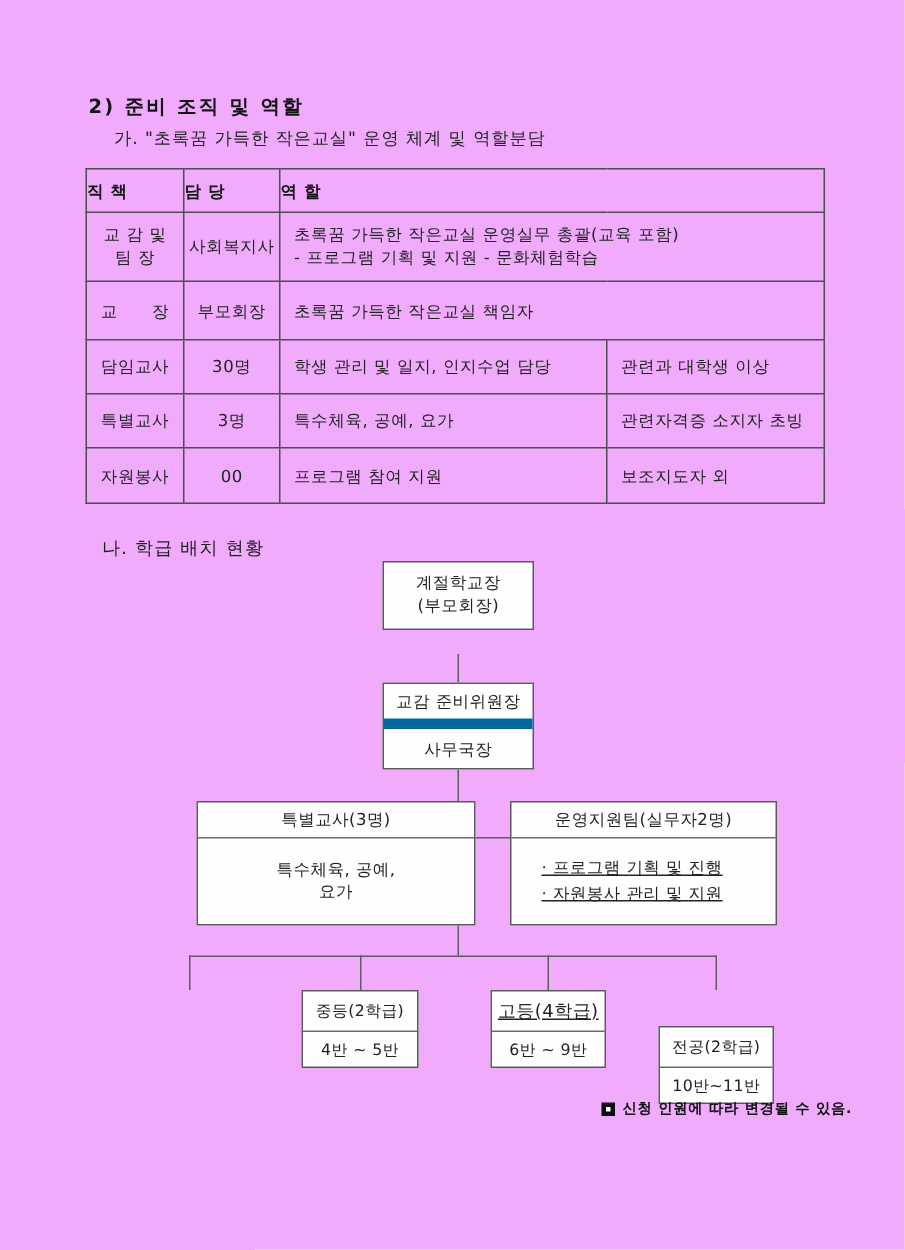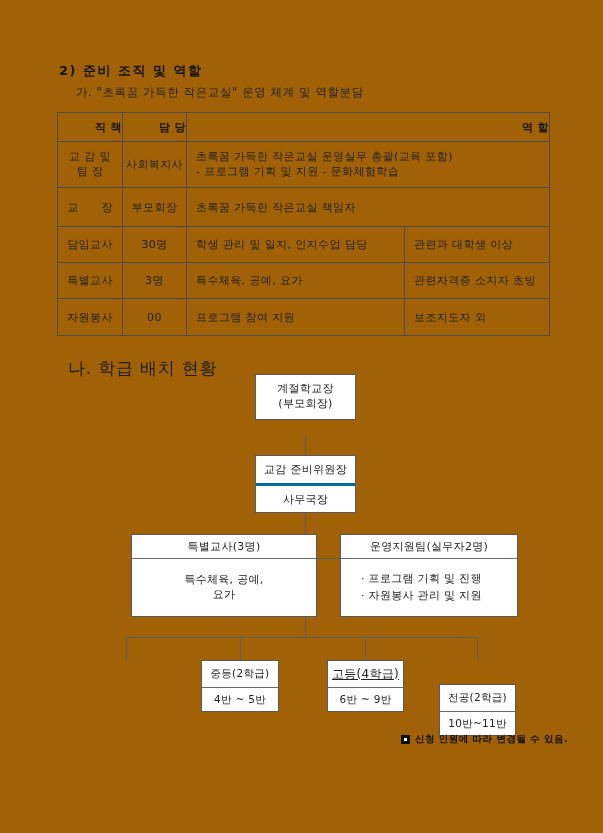--- a/index.html
+++ b/index.html
@@ -2,48 +2,48 @@
 <html><head>
 <meta charset="utf-8">
 <style>
   * { margin:0; padding:0; box-sizing:border-box; }
   html,body { width:603px; height:833px; }
   body {
     background:#ffffff;
     font-family:"DejaVu Sans","Liberation Sans",sans-serif;
     color:#1f1f1f;
   }
-  .page { position:relative; width:603px; height:833px; background:#a16207; overflow:hidden; }
+  .page { position:relative; width:603px; height:833px; background:#f0abfc; overflow:hidden; }
 
   .sec-title {
     position:absolute; left:59px; top:62px;
     font-size:13px; font-weight:bold; letter-spacing:1.5px; color:#141414;
   }
   .sec-subtitle {
     position:absolute; left:76px; top:85px;
     font-size:11.5px; letter-spacing:0.6px; color:#232323;
   }
 
   table.roles-table {
     position:absolute; left:57px; top:112px; width:492px;
     border-collapse:collapse; table-layout:fixed;
     font-size:11px; color:#222;
   }
   .roles-table th, .roles-table td {
     border:1px solid #4d4d4d; vertical-align:middle;
     letter-spacing:0.4px; overflow:hidden;
   }
-  .roles-table th { font-weight:bold; text-align:right; color:#151515; }
+  .roles-table th { font-weight:bold; text-align:left; color:#151515; }
   .roles-table td.c { text-align:center; }
   .roles-table td.l { text-align:left; padding-left:9px; padding-right:4px; }
   .pre { white-space:pre-line; line-height:1.35; }
 
   .chart-heading {
     position:absolute; left:68px; top:357px;
-    font-size:17px; letter-spacing:0.8px; color:#1d1d1d;
+    font-size:12px; letter-spacing:0.8px; color:#1d1d1d;
   }
 
   .obox {
     position:absolute; border:1px solid #5a5a5a; background:#fefefe;
     font-size:11px; color:#222; letter-spacing:0.3px;
   }
   .obox .hd {
     display:flex; align-items:center; justify-content:center;
     border-bottom:1px solid #6a6a6a; font-size:11px;
   }
@@ -127,33 +127,33 @@
   <div class="ln" style="left:240px; top:637px; width:1px; height:23px;"></div>
   <div class="ln" style="left:365px; top:637px; width:1px; height:23px;"></div>
   <div class="ln" style="left:477px; top:637px; width:1px; height:23px;"></div>
 
   <div class="obox center-col" style="left:255px; top:374px; width:101px; height:46px; line-height:1.35;">
     <span>계절학교장</span>
     <span>(부모회장)</span>
   </div>
 
   <div class="obox" style="left:255px; top:455px; width:101px; height:58px;">
-    <div class="hd" style="height:30px; border-bottom:3px solid #0369a1;">교감 준비위원장</div>
+    <div class="hd" style="height:30px; border-bottom:7px solid #0369a1;">교감 준비위원장</div>
     <div class="center-col" style="height:27px;">사무국장</div>
   </div>
 
   <div class="obox" style="left:87px; top:534px; width:186px; height:83px;margin-left:44px;">
     <div class="hd" style="height:24px;">특별교사(3명)</div>
     <div class="center-col pre" style="height:57px;">특수체육, 공예,
 요가</div>
   </div>
 
   <div class="obox" style="left:340px; top:534px; width:178px; height:83px;">
     <div class="hd" style="height:24px;">운영지원팀(실무자2명)</div>
-    <div style="padding:12px 0 0 20px; line-height:1.5;">
+    <div style="padding:12px 0 0 20px; line-height:1.5;text-decoration:underline;">
       <div>· 프로그램 기획 및 진행</div>
       <div>· 자원봉사 관리 및 지원</div>
     </div>
   </div>
 
 
   <div class="obox" style="left:201px; top:660px; width:78px; height:52px; font-size:10.5px;">
     <div class="hd" style="height:27px; font-size:10.5px;">중등(2학급)</div>
     <div class="center-col" style="height:23px;">4반 ~ 5반</div>
   </div>

